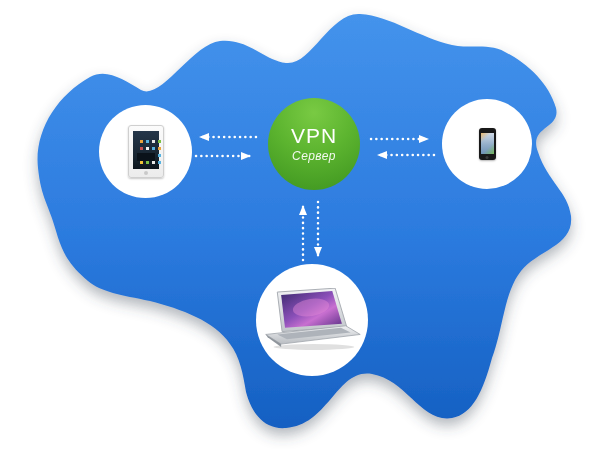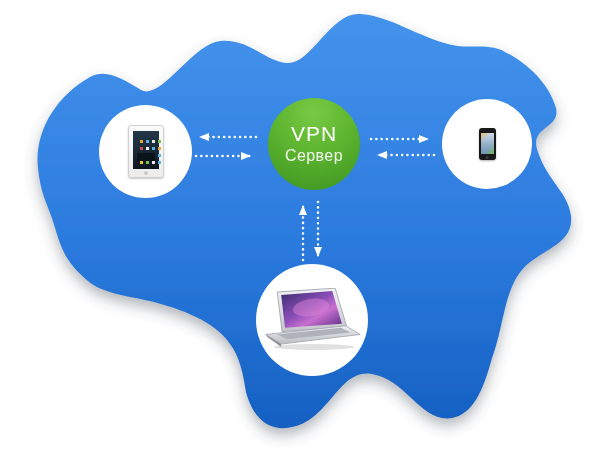--- a/index.html
+++ b/index.html
@@ -28,21 +28,21 @@
 
   
   .vpn-circle {
     position:absolute; left:268px; top:98px; width:92px; height:92px;
     border-radius:50%;
     background:radial-gradient(circle at 50% 16%, #79ca43 0%, #5cb42f 45%, #459c23 85%, #3c901e 100%);
     display:flex; flex-direction:column; align-items:center; justify-content:center;
     color:#ffffff; text-align:right;
   }
   .vpn-title { font-size:21px; letter-spacing:1px; font-weight:400; line-height:1.05; }
-  .vpn-subtitle { font-size:16px; font-weight:400; color:rgba(255,255,255,0.92); margin-top:2px; letter-spacing:0.4px; }
+  .vpn-subtitle { font-size:12px; font-weight:400; color:rgba(255,255,255,0.92); margin-top:2px; letter-spacing:0.4px;font-style:italic; }
 
   
   .internet-label {
     position:absolute; left:114px; top:244px;
     font-size:21.5px; letter-spacing:0.6px;
     color:rgba(255,255,255,0.93);
   }
 
   
   .arrows-svg { position:absolute; left:0; top:0; pointer-events:none; }

